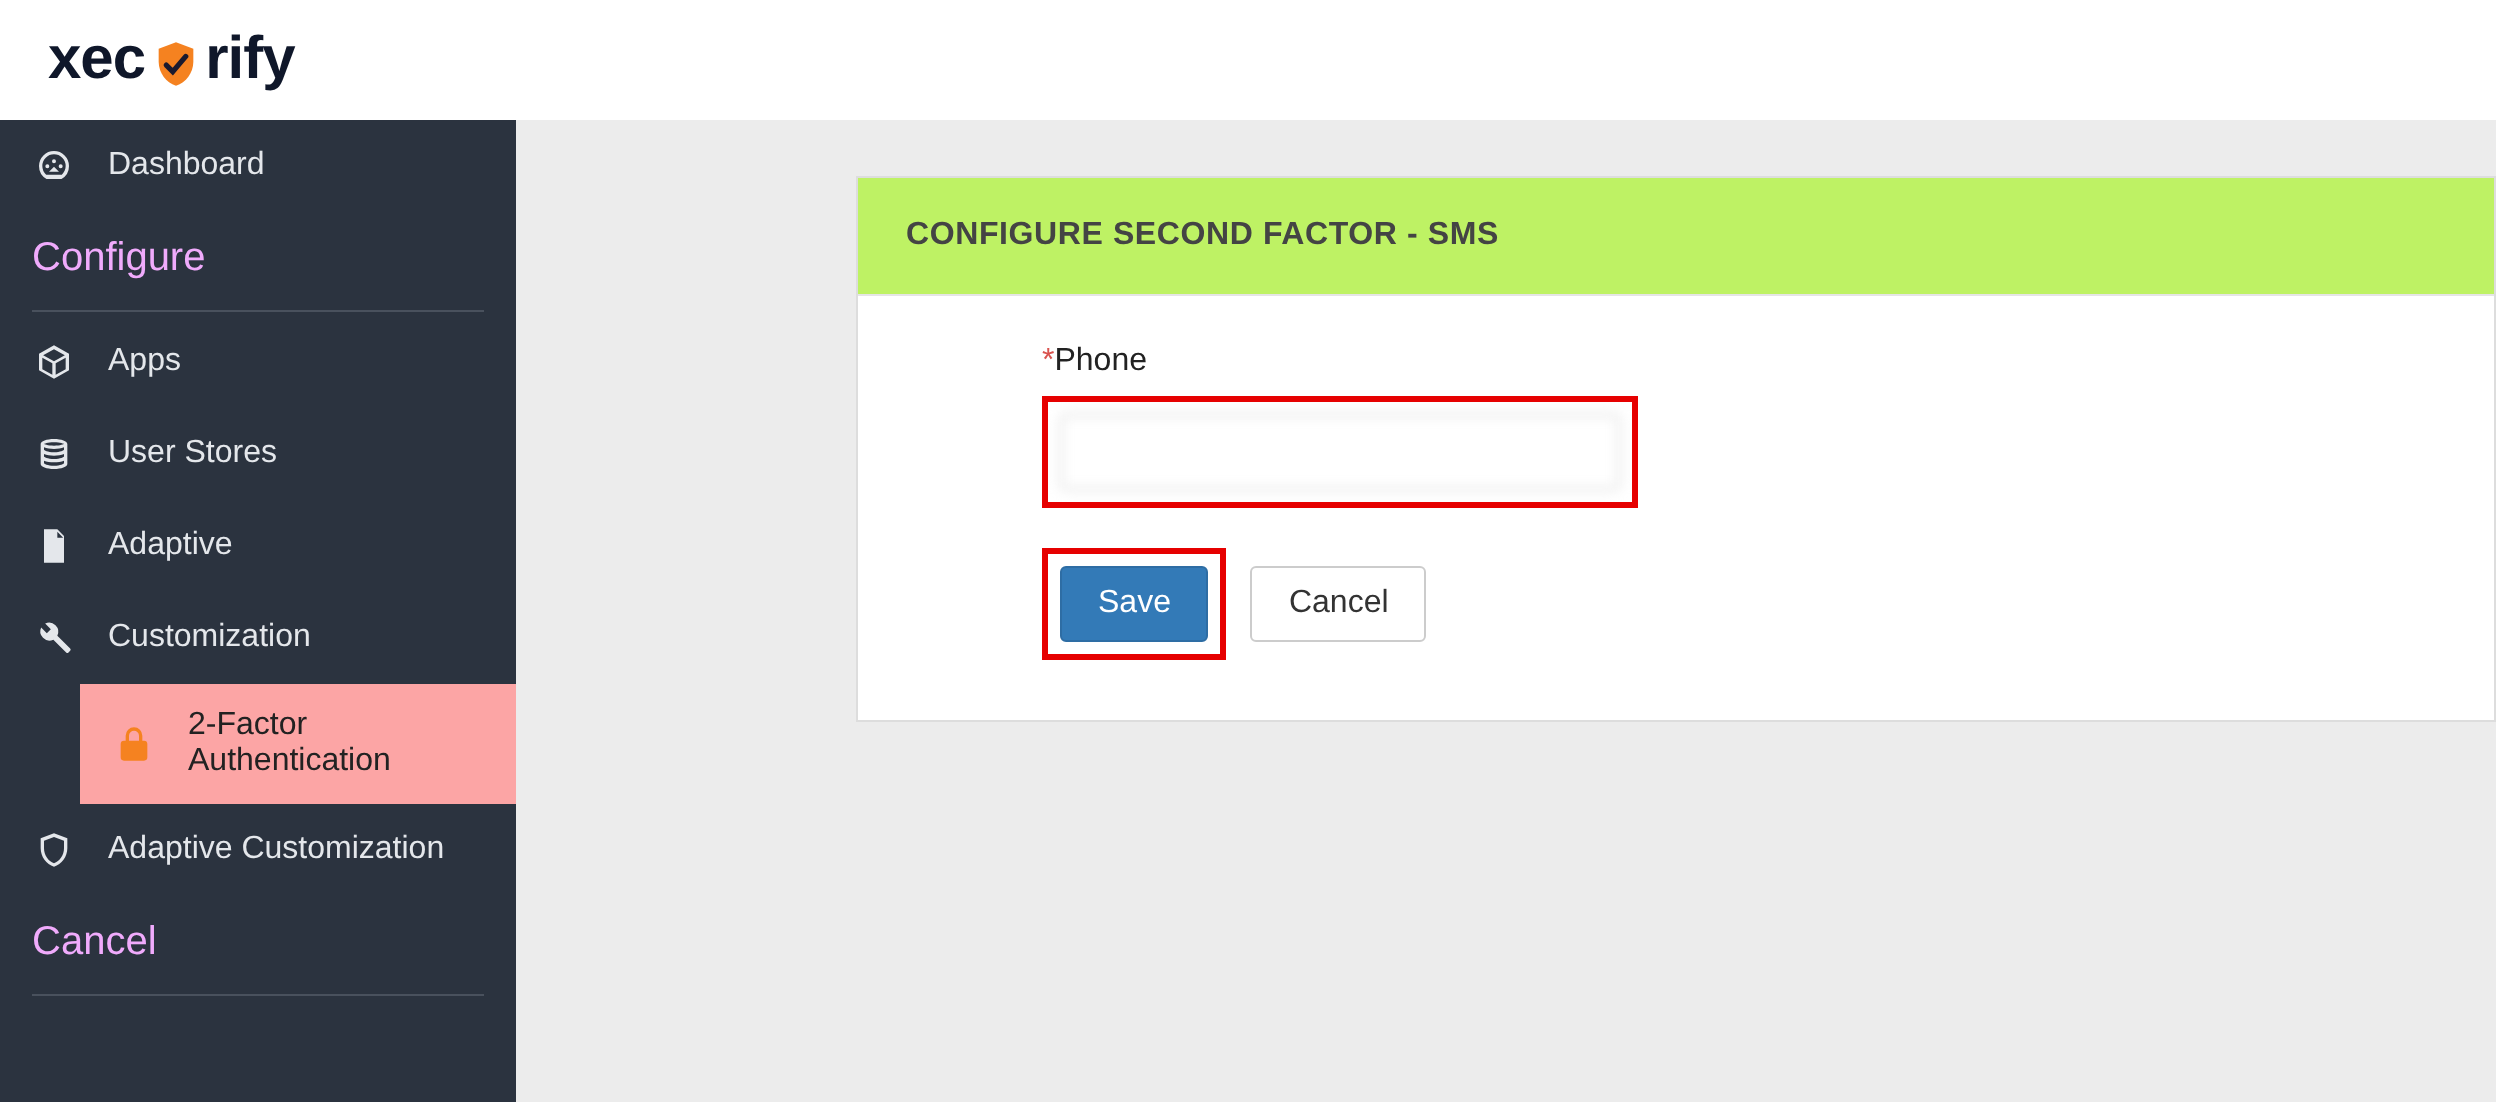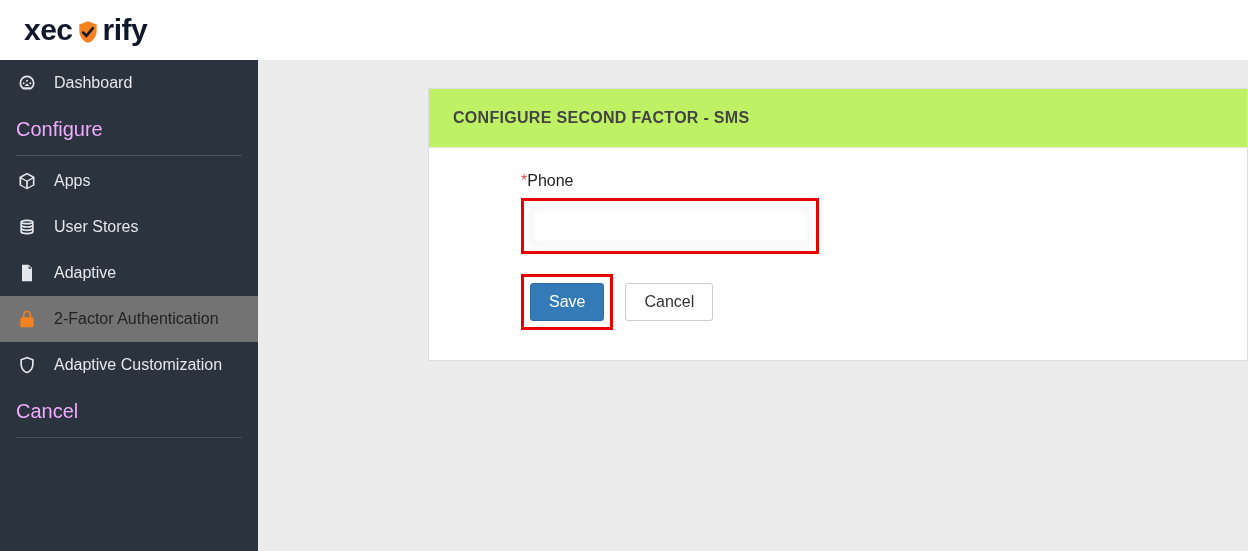--- a/index.html
+++ b/index.html
@@ -5,21 +5,21 @@
     * { margin: 0; padding: 0; box-sizing: border-box; }
     body { font-family: Arial, Helvetica, sans-serif; background: #fff; width: 1248px; height: 551px; overflow: hidden; }
 
     .header { height: 60px; background: #fff; display: flex; align-items: center; padding-left: 24px; }
     .logo { display: flex; align-items: center; font-size: 30px; font-weight: 700; color: #0f172a; letter-spacing: -0.5px; }
     .logo-shield { display: inline-flex; margin: 0 2px; position: relative; top: 2px; }
 
     .layout { display: flex; height: calc(100% - 60px); }
     .sidebar { width: 289px; background: #2b333f; color: #e4e7eb; display: flex; flex-direction: column; }
     .sidebar-item { display: flex; align-items: center; gap: 16px; padding: 12px 16px; font-size: 16px; cursor: pointer; }
-    .sidebar-item.active { background: #737373; color: #222; }
+    .sidebar-item.active { background: #fca5a5; color: #222; margin-left: 40px; }
     .sidebar-item.active .icon svg { fill: #f58220; }
     .sidebar-item .icon { width: 22px; height: 22px; display: inline-flex; align-items: center; justify-content: center; flex-shrink: 0; }
     .sidebar-item .icon svg { fill: #e4e7eb; }
     .sidebar-section { padding: 12px 16px; font-size: 20px; color: #f0abfc; }
     .sidebar-divider { height: 1px; background: #49515d; margin: 2px 16px; }
 
     .content { flex: 1; background: #ececec; padding: 28px 0 0 170px; }
     .panel { background: #fff; border: 1px solid #ddd; width: 820px; }
     .panel-header { background: #bef264; border-bottom: 1px solid #e5e5e5; padding: 20px 24px; font-size: 16px; font-weight: 700; color: #444; letter-spacing: 0.3px; }
     .panel-body { padding: 24px 28px 30px 48px; margin-left: 44px; }
@@ -89,20 +89,28 @@
 
     <div class="sidebar-item">
       <span class="icon">
         <svg viewBox="0 0 24 24" width="20" height="20">
             <path d="M6 2h8l4 4v16H6V2zm8 1.5V7h3.5L14 3.5zM8 10h8v1.5H8V10zm0 3h8v1.5H8V13zm0 3h5v1.5H8V16z"></path>
           </svg>
       </span>
       <span>Adaptive</span>
     </div>
 
+    <div class="sidebar-item">
+      <span class="icon">
+        <svg viewBox="0 0 24 24" width="20" height="20">
+            <path d="M21.7 18.3 14 10.6a5.5 5.5 0 0 0-7.3-7.3l3.4 3.4-2.4 2.4L4.3 5.7A5.5 5.5 0 0 0 11.6 13l7.7 7.7a1 1 0 0 0 1.4 0l1-1a1 1 0 0 0 0-1.4z"></path>
+          </svg>
+      </span>
+      <span>Customization</span>
+    </div>
 
     <div class="sidebar-item active">
       <span class="icon">
         <svg viewBox="0 0 24 24" width="20" height="20">
             <path d="M12 2a5 5 0 0 0-5 5v3H6a2 2 0 0 0-2 2v8a2 2 0 0 0 2 2h12a2 2 0 0 0 2-2v-8a2 2 0 0 0-2-2h-1V7a5 5 0 0 0-5-5zm0 2a3 3 0 0 1 3 3v3H9V7a3 3 0 0 1 3-3z"></path>
           </svg>
       </span>
       <span>2-Factor Authentication</span>
     </div>
 

